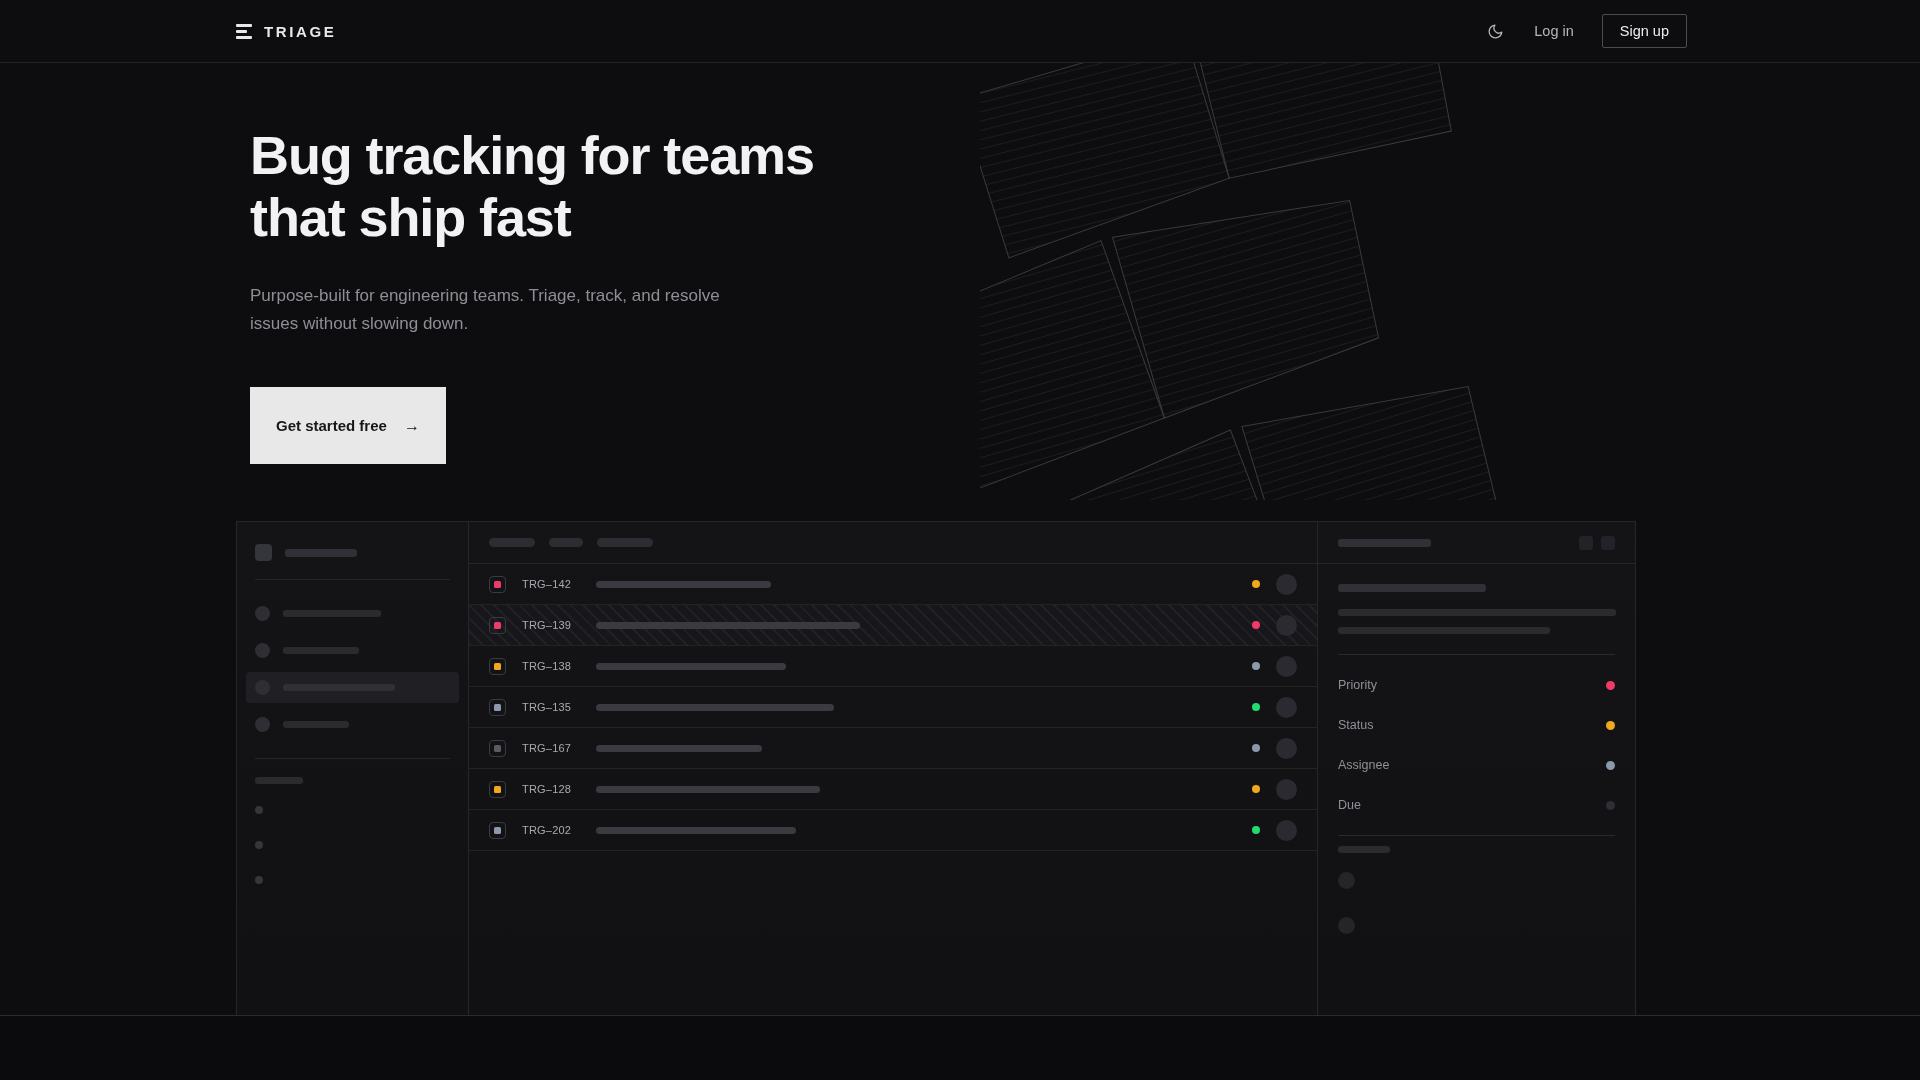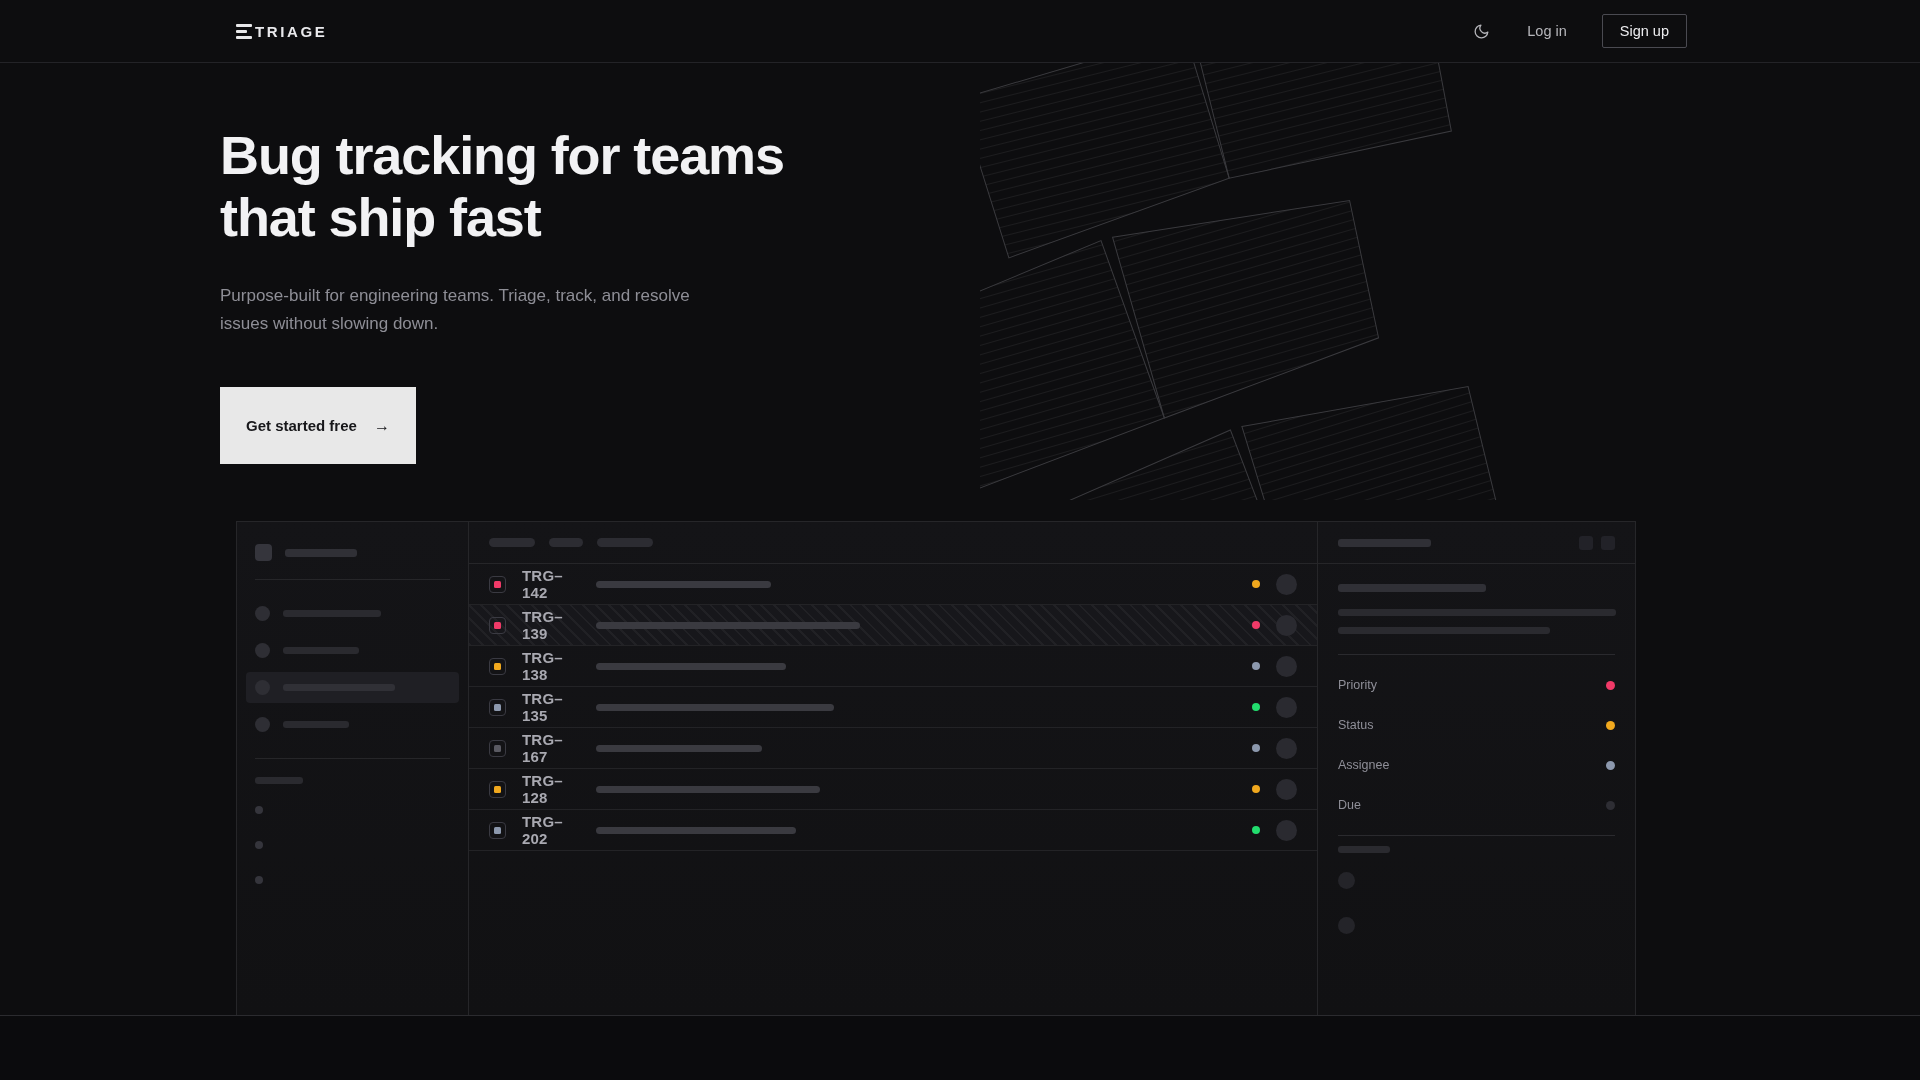--- a/index.html
+++ b/index.html
@@ -15,38 +15,38 @@
   .deco-wrap { position:absolute; top:40px; left:980px; width:820px; height:460px; overflow:hidden; pointer-events:none; }
   .deco-wrap svg { display:block; }
 
   
   .header {
     position:absolute; top:0; left:0; width:1920px; height:63px;
     border-bottom:1px solid #232327;
     background:#0d0d0f;
     display:flex; align-items:center;
   }
-  .brand { position:absolute; left:236px; display:flex; align-items:center; gap:3px; }
+  .brand { position:absolute; left:236px; display:flex; align-items:center; gap:12px; }
   .logo-mark { display:flex; flex-direction:column; gap:3px; width:16px; }
   .logo-mark i { display:block; height:3px; background:#e8e8ea; border-radius:1px; }
   .logo-mark i:nth-child(1){ width:16px; }
   .logo-mark i:nth-child(2){ width:11px; }
   .logo-mark i:nth-child(3){ width:16px; }
   .brand-name { color:#e9e9ec; font-size:15px; font-weight:700; letter-spacing:2.6px; }
 
-  .nav-right { position:absolute; right:233px; display:flex; align-items:center; gap:35px; }
+  .nav-right { position:absolute; right:233px; display:flex; align-items:center; gap:28px; }
   .moon-btn { width:22px; height:22px; display:flex; align-items:center; justify-content:center; cursor:pointer; }
   .login-link { color:#b6b6bb; font-size:14.5px; cursor:pointer; }
   .signup-btn {
     border:1px solid #4a4a51; color:#ededf0; font-size:14.5px;
     padding:8px 17px; background:transparent; cursor:pointer; border-radius:2px;
   }
 
   
-  .hero { position:absolute; left:220px; top:125px; width:760px; }
+  .hero { position:absolute; left:250px; top:125px; width:760px; }
   .hero h1 {
     color:#f2f2f4; font-size:54px; line-height:1.14; font-weight:700; letter-spacing:-1.1px;
   }
   .hero p {
     margin-top:34px; color:#8e8e96; font-size:17px; line-height:1.62; max-width:470px;
   }
   .cta {
     margin-top:50px; display:inline-flex; align-items:center; gap:17px;
     background:#e8e8e8; color:#17171a; font-size:15px; font-weight:700;
     padding:30px 26px; border:none; cursor:pointer;
@@ -81,21 +81,21 @@
   }
   .issue-row.hl {
     background-image:repeating-linear-gradient(45deg, rgba(255,255,255,.045) 0 2px, transparent 2px 9px);
     background-color:#17171b;
   }
   .pri-box {
     width:17px; height:17px; border-radius:4px; border:1px solid #3a3a42;
     display:flex; align-items:center; justify-content:center; flex:none;
   }
   .pri-box span { width:7px; height:7px; border-radius:1.5px; display:block; }
-  .issue-key { color:#a9a9b1; font-size:15px; width:58px; flex:none; letter-spacing:.2px;font-weight:bold; }
+  .issue-key { color:#a9a9b1; font-size:11px; width:58px; flex:none; letter-spacing:.2px; }
   .title-bar { height:7px; border-radius:4px; background:#3a3a40; }
   .row-right { margin-left:auto; display:flex; align-items:center; gap:16px; }
   .st-dot { width:8px; height:8px; border-radius:50%; flex:none; }
   .avatar { width:21px; height:21px; border-radius:50%; background:#2a2a30; flex:none; }
 
   .mk-detail { width:318px; border-left:1px solid #262629; display:flex; flex-direction:column; }
   .dt-head { height:42px; border-bottom:1px solid #262629; display:flex; align-items:center; padding:0 20px; }
   .icon-sq { width:14px; height:14px; border-radius:3px; background:#222228; }
   .dt-body { padding:20px; }
   .field { display:flex; align-items:center; justify-content:space-between; padding:13px 0; }

